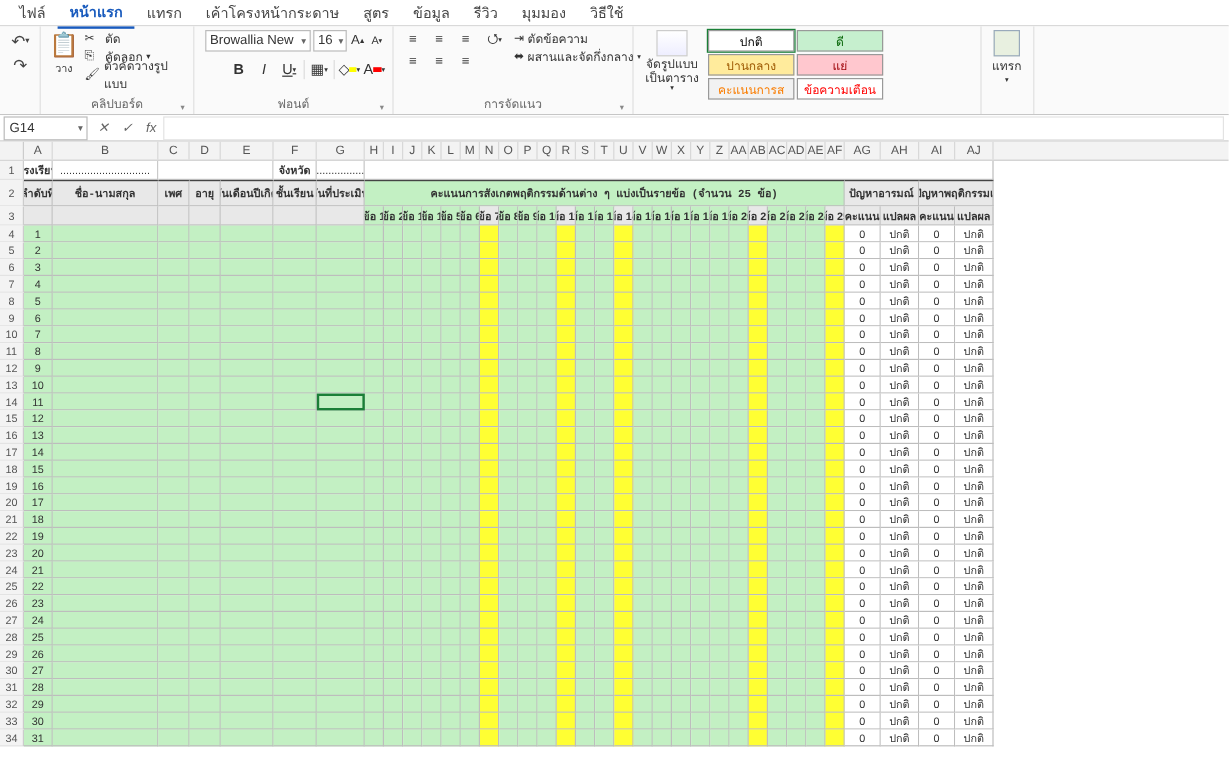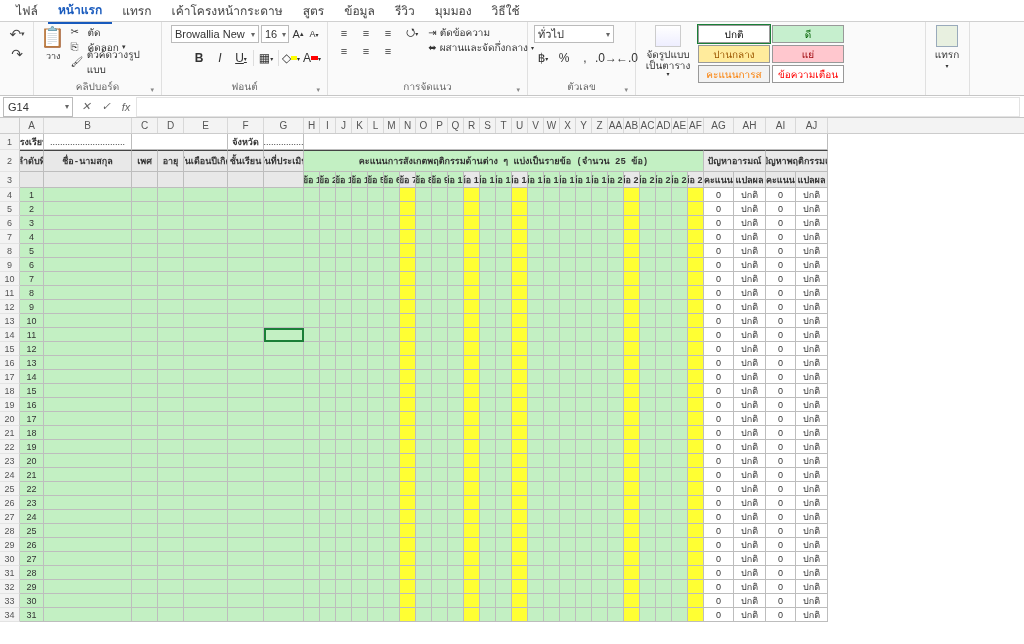--- a/index.html
+++ b/index.html
@@ -171,35 +171,20 @@
         <div class="row">
             <span>⬌</span>
             <span>ผสานและจัดกึ่งกลาง</span>
             <span style="font-size:6px;">▾</span>
           </div>
       </div>
     </div>
     <div class="grp-label">การจัดแนว</div>
   </div>
 
-  <div class="grp num-grp" style="width:108px;">
-    <div class="grp-body" style="flex-direction:column;align-items:flex-start;">
-      <div class="num-sel">
-          <span>ทั่วไป</span>
-        </div>
-      <div class="bot">
-        <div class="fb">฿<span style="font-size:6px;">▾</span></div>
-        <div class="fb">%</div>
-        <div class="fb">,</div>
-        <div class="fb">.0→</div>
-        <div class="fb">←.0</div>
-      </div>
-    </div>
-    <div class="grp-label">ตัวเลข</div>
-  </div>
 
   <div class="grp" style="width:290px;">
     <div class="grp-body">
       <div class="style-big">
           <div class="ico"></div>
           <span style="white-space:pre-line;">จัดรูปแบบ
 เป็นตาราง</span>
           <span style="font-size:6px;">▾</span>
         </div>
       <div class="style-cells">

